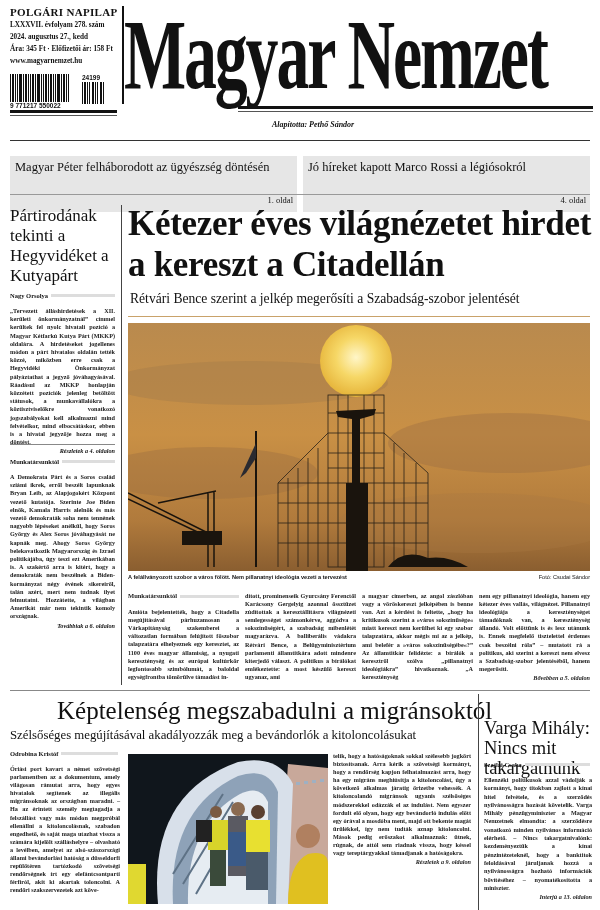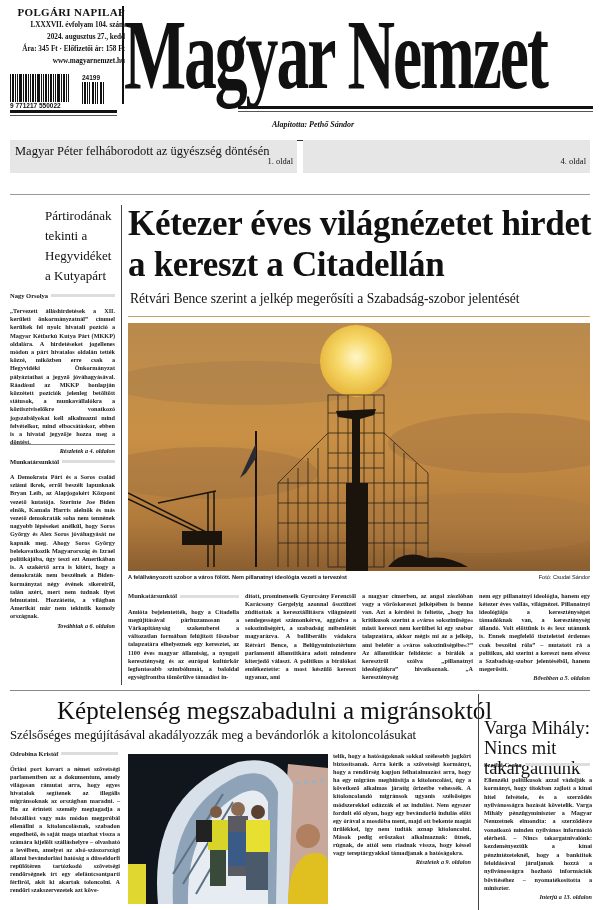--- a/index.html
+++ b/index.html
@@ -1,45 +1,45 @@
 <!DOCTYPE html>
 <html><head>
 <meta charset="utf-8">
 <style>
   * { box-sizing: border-box; margin: 0; padding: 0; }
   html, body { width: 600px; height: 910px; background: #fff; overflow: hidden; }
   body { font-family: "DejaVu Serif", "Liberation Serif", serif; color: #111; position: relative; }
   .abs { position: absolute; }
 
   
-  .meta { left: 10px; top: 5px; width: 115px; font-family: "Liberation Serif", serif; font-size: 7.2px; line-height: 12px; font-weight: bold; text-align: right; }
+  .meta { left: 10px; top: 5px; width: 115px; font-family: "Liberation Serif", serif; font-size: 7.2px; line-height: 12px; font-weight: bold; }
   .meta .label { font-size: 11px; letter-spacing: 0.3px; line-height: 14px; }
   .barcode { left: 10px; top: 74px; width: 104px; height: 36px; }
   .bars { display: flex; align-items: flex-end; height: 28px; }
   .bars span { display: block; background: #111; height: 100%; margin-right: 1px; }
   .barcode-num { font-family: "Liberation Sans", sans-serif; font-size: 6.5px; font-weight: bold; }
   .issue-num { left: 82px; top: 74px; font-family: "Liberation Sans", sans-serif; font-size: 6.5px; font-weight: bold; }
   .logo { left: 124px; top: -8px; width: 470px; font-family: "Liberation Serif", serif; font-weight: bold; font-size: 94px; line-height: 118px; letter-spacing: -3px; transform: scaleX(0.70) scaleY(1.05); transform-origin: left top; white-space: nowrap; }
   .logo-rule1 { left: 238px; top: 106px; width: 355px; height: 3px; background: #111; }
   .logo-rule2 { left: 238px; top: 111px; width: 355px; height: 1px; background: #555; }
   .founder { left: 272px; top: 120px; font-family: "Liberation Serif", serif; font-style: italic; font-weight: bold; font-size: 8px; }
   .bracket { left: 120px; top: 6px; width: 4px; height: 98px; border-right: 2px solid #111; }
   .bottom-rule-l { left: 10px; top: 110px; width: 107px; height: 3px; background: #111; }
   .bottom-rule-l2 { left: 10px; top: 115px; width: 107px; height: 1px; background: #555; }
   .head-rule { left: 10px; top: 140px; width: 580px; height: 1px; background: #333; }
 
   
-  .teasers { left: 10px; top: 140px; width: 580px; height: 33px; display: flex; gap: 6px; }
+  .teasers { left: 10px; top: 156px; width: 580px; height: 56px; display: flex; gap: 6px; }
   .teaser { flex: 1; background: #e6e6e6; padding: 4px 5px; font-family: "Liberation Serif", serif; font-size: 12.5px; line-height: 15px; position: relative; cursor: pointer; }
   .teaser .page { position: absolute; right: 4px; bottom: 4px; font-size: 8.5px; }
   .teaser-rule { left: 10px; top: 194px; width: 580px; height: 1px; background: #999; }
 
   
   .lcol { left: 10px; width: 105px; font-family: "Liberation Serif", serif; }
-  .lhead { font-size: 13px; line-height: 20px; font-weight: normal; margin-left: 35px; }
+  .lhead { font-size: 17px; line-height: 20px; font-weight: normal; }
   .byline { font-size: 6.5px; font-weight: bold; display: flex; align-items: center; gap: 3px; margin-top: 6px; }
   .byline .rule { flex: 1; height: 3px; background: #ddd; }
   .body { font-size: 6.2px; line-height: 8.2px; text-align: justify; margin-top: 8px; font-weight: bold; color: #222; }
   .more { font-size: 6.2px; font-style: italic; font-weight: bold; text-align: right; margin-top: 1px; }
   .vrule { left: 121px; top: 205px; width: 1px; height: 480px; background: #444; }
   .lsep { left: 10px; top: 444px; width: 105px; height: 1px; background: #888; }
 
   
   .main-head { left: 128px; top: 203px; width: 470px; font-family: "Liberation Serif", serif; font-weight: bold; font-size: 35px; line-height: 41px; letter-spacing: -0.3px; }
   .main-sub { left: 130px; top: 291px; width: 465px; font-family: Liberation Serif, serif; font-size: 13.6px; line-height: 16px; white-space: nowrap; }
@@ -63,21 +63,21 @@
   .r-head { left: 484px; top: 718px; width: 110px; font-family: "Liberation Serif", serif; font-size: 18.5px; line-height: 20px; }
   .r-byline { left: 484px; top: 761px; width: 106px; }
   .r-body { left: 484px; top: 776px; width: 108px; font-size: 6.2px; line-height: 8.3px; text-align: justify; font-weight: bold; color: #222; font-family: "Liberation Serif", serif; }
   [data-interactable="true"] { cursor: pointer; }
 </style>
 </head>
 <body>
 
 <div class="abs meta" data-interactable="false">
   <div class="label" data-interactable="false">POLGÁRI NAPILAP</div>
-  <div data-interactable="false">LXXXVII. évfolyam 104. szám</div>
+  <div data-interactable="false">LXXXVII. évfolyam 278. szám</div>
   <div data-interactable="false">2024. augusztus 27., kedd</div>
   <div data-interactable="false">Ára: 345 Ft · Előfizetői ár: 158 Ft</div>
   <div data-interactable="true">www.magyarnemzet.hu</div>
 </div>
 <div class="abs barcode" data-interactable="false">
   <div class="bars" style="width:70px;">
     <span style="width:1px"></span>
       <span style="width:2px"></span>
       <span style="width:1px"></span>
       <span style="width:1px"></span>
@@ -126,20 +126,21 @@
 <div class="abs logo-rule2" data-interactable="false"></div>
 <div class="abs founder" data-interactable="false">Alapította: Pethő Sándor</div>
 <div class="abs head-rule" data-interactable="false"></div>
 
 <div class="abs teasers" data-interactable="false">
   <div class="teaser" data-interactable="true">
     <span data-interactable="false">Magyar Péter felháborodott az ügyészség döntésén</span>
     <span class="page" data-interactable="false">1. oldal</span>
   </div>
   <div class="teaser" data-interactable="true">
+    <span data-interactable="false">Jó híreket kapott Marco Rossi a légiósokról</span>
     <span class="page" data-interactable="false">4. oldal</span>
   </div>
 </div>
 <div class="abs teaser-rule" data-interactable="false"></div>
 
 <div class="abs lcol" style="top:206px;" data-interactable="false">
   <div class="lhead" data-interactable="true">Pártirodának tekinti a Hegyvidéket a Kutyapárt</div>
   <div class="byline" data-interactable="false">
       <span data-interactable="false">Nagy Orsolya</span>
       <span class="rule" data-interactable="false"></span>

